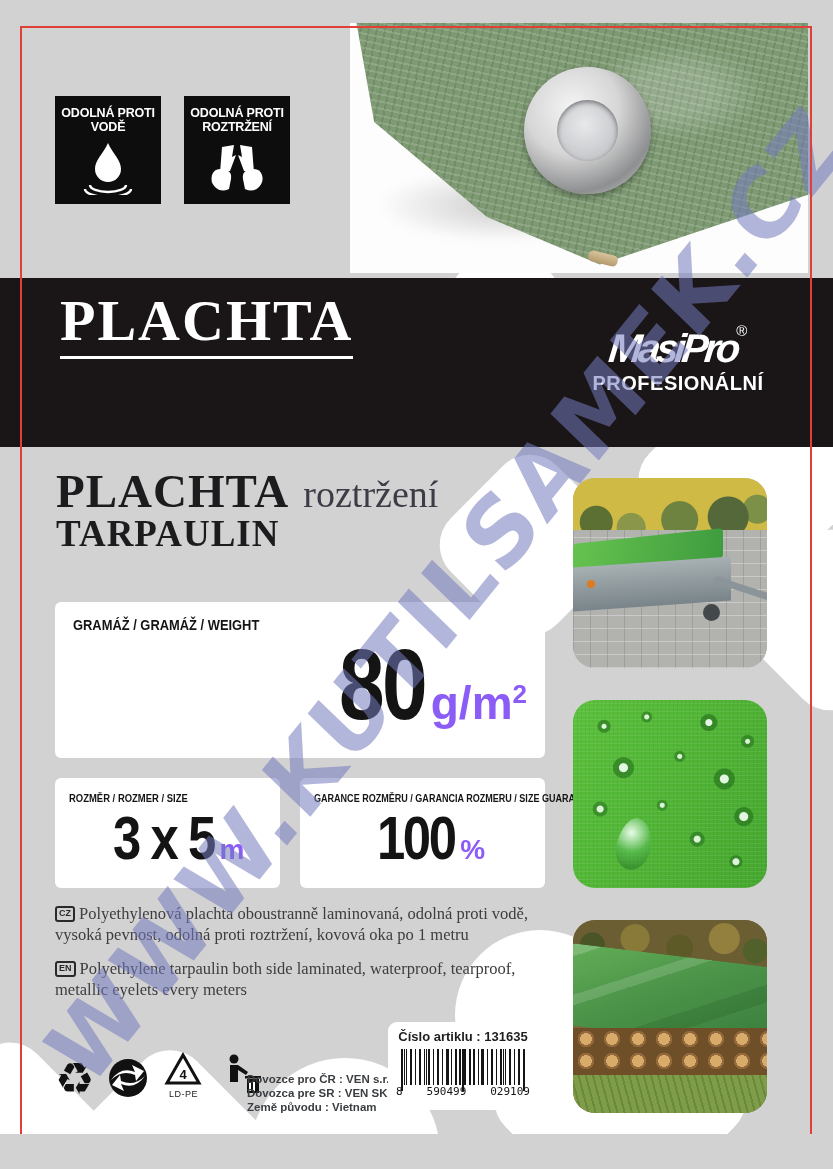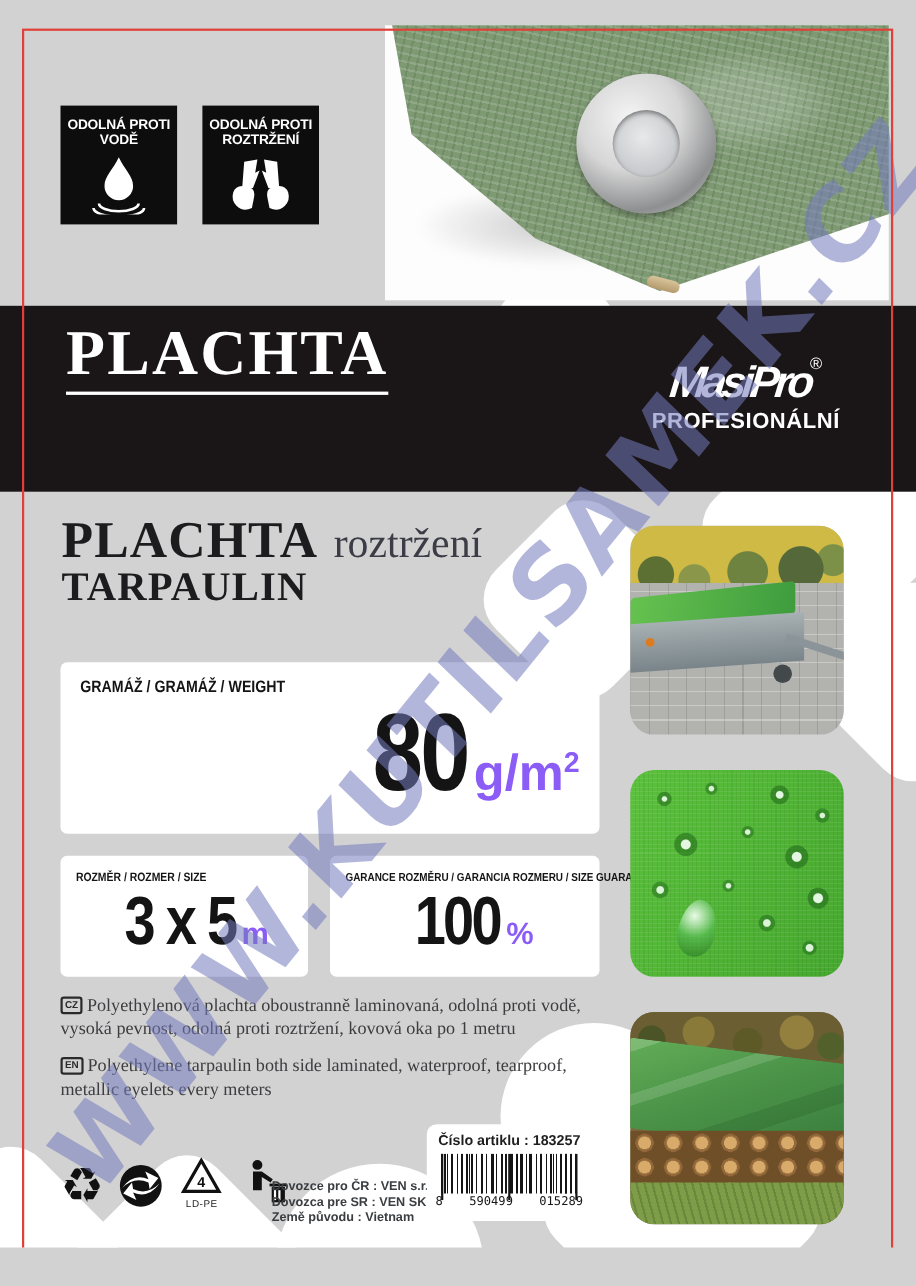--- a/index.html
+++ b/index.html
@@ -305,30 +305,30 @@
     </div>
   </div>
 
   <div class="dist">
     <div>Dovozce pro ČR : VEN s.r.o.</div>
     <div>Dovozca pre SR : VEN SK s.r.o.</div>
     <div>Země původu : Vietnam</div>
   </div>
 
   <div class="bc-box">
-    <div class="bc-title">Číslo artiklu : 183257</div>
+    <div class="bc-title">Číslo artiklu : 131635</div>
     <div class="bc-bars">
       <div class="bc-guard" style="left:0;"></div>
       <div class="bc-guard" style="left:61px;"></div>
       <div class="bc-guard" style="right:0;"></div>
     </div>
     <div class="bc-digits">
       <span>8</span>
       <span>590499</span>
-      <span>015289</span>
+      <span>029109</span>
     </div>
   </div>
 
   <div class="photo ph1">
     <div class="sky"></div>
     <div class="pave"></div>
     <div class="tarp-top"></div>
     <div class="body"></div>
     <div class="dot"></div>
     <div class="bar"></div>

